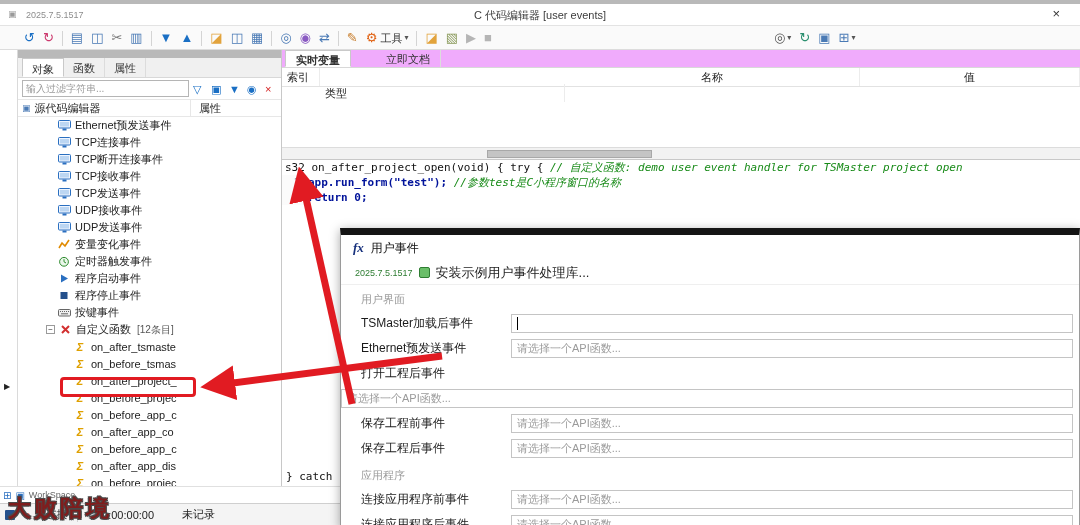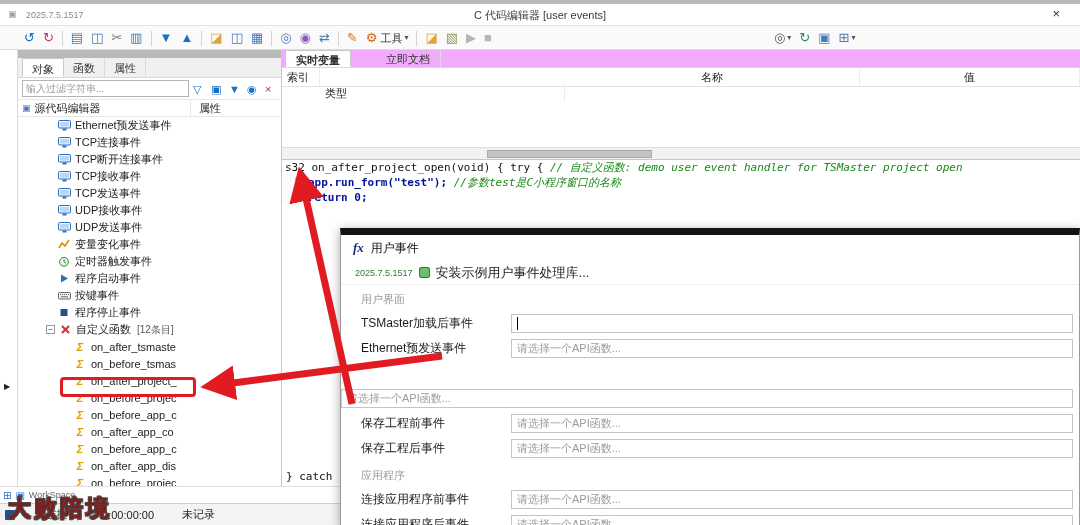--- a/index.html
+++ b/index.html
@@ -344,34 +344,34 @@
         <div class="tree-row lvl1">
           <span class="ticon">
             <svg width="12" height="11" viewBox="0 0 12 11">
               <path d="M3 1.5 L10 5.5 L3 9.5 z" fill="#2a6fc0"></path>
             </svg>
           </span>
           <span class="tlabel">程序启动事件</span>
         </div>
         <div class="tree-row lvl1">
           <span class="ticon">
+            <svg width="12" height="11" viewBox="0 0 12 11">
+              <rect x="2.5" y="2" width="7" height="7" fill="#24508c"></rect>
+            </svg>
+          </span>
+          <span class="tlabel">程序停止事件</span>
+        </div>
+        <div class="tree-row lvl1">
+          <span class="ticon">
             <svg width="13" height="11" viewBox="0 0 13 11">
               <rect x="0.5" y="2.5" width="12" height="6.5" rx="1" fill="#f0f0f0" stroke="#666"></rect>
               <path d="M2 4.5h1M4 4.5h1M6 4.5h1M8 4.5h1M10 4.5h1M3 6.8h7" stroke="#666"></path>
             </svg>
           </span>
           <span class="tlabel">按键事件</span>
-        </div>
-        <div class="tree-row lvl1">
-          <span class="ticon">
-            <svg width="12" height="11" viewBox="0 0 12 11">
-              <rect x="2.5" y="2" width="7" height="7" fill="#24508c"></rect>
-            </svg>
-          </span>
-          <span class="tlabel">程序停止事件</span>
         </div>
         <div class="tree-row lvl1 has-exp">
           <span class="expander">−</span>
           <span class="ticon">
             <svg width="11" height="11" viewBox="0 0 11 11">
               <path d="M2 2 L9 9 M9 2 L2 9" stroke="#d23030" stroke-width="2"></path>
             </svg>
           </span>
           <span class="tlabel">自定义函数</span>
           <span class="tbadge">[12条目]</span>
@@ -478,20 +478,21 @@
             <span class="caret"></span>
           </div>
         </div>
         <div class="dlg-row">
           <div class="dlg-label">Ethernet预发送事件</div>
           <div class="dlg-field">
             <span class="fph">请选择一个API函数...</span>
           </div>
         </div>
         <div class="dlg-row">
+          <div class="dlg-label">打开工程后事件</div>
         </div>
         <div class="dlg-row">
           <div class="dlg-field">
             <span class="fph">请选择一个API函数...</span>
           </div>
         </div>
         <div class="dlg-row">
           <div class="dlg-label">保存工程前事件</div>
           <div class="dlg-field">
             <span class="fph">请选择一个API函数...</span>

